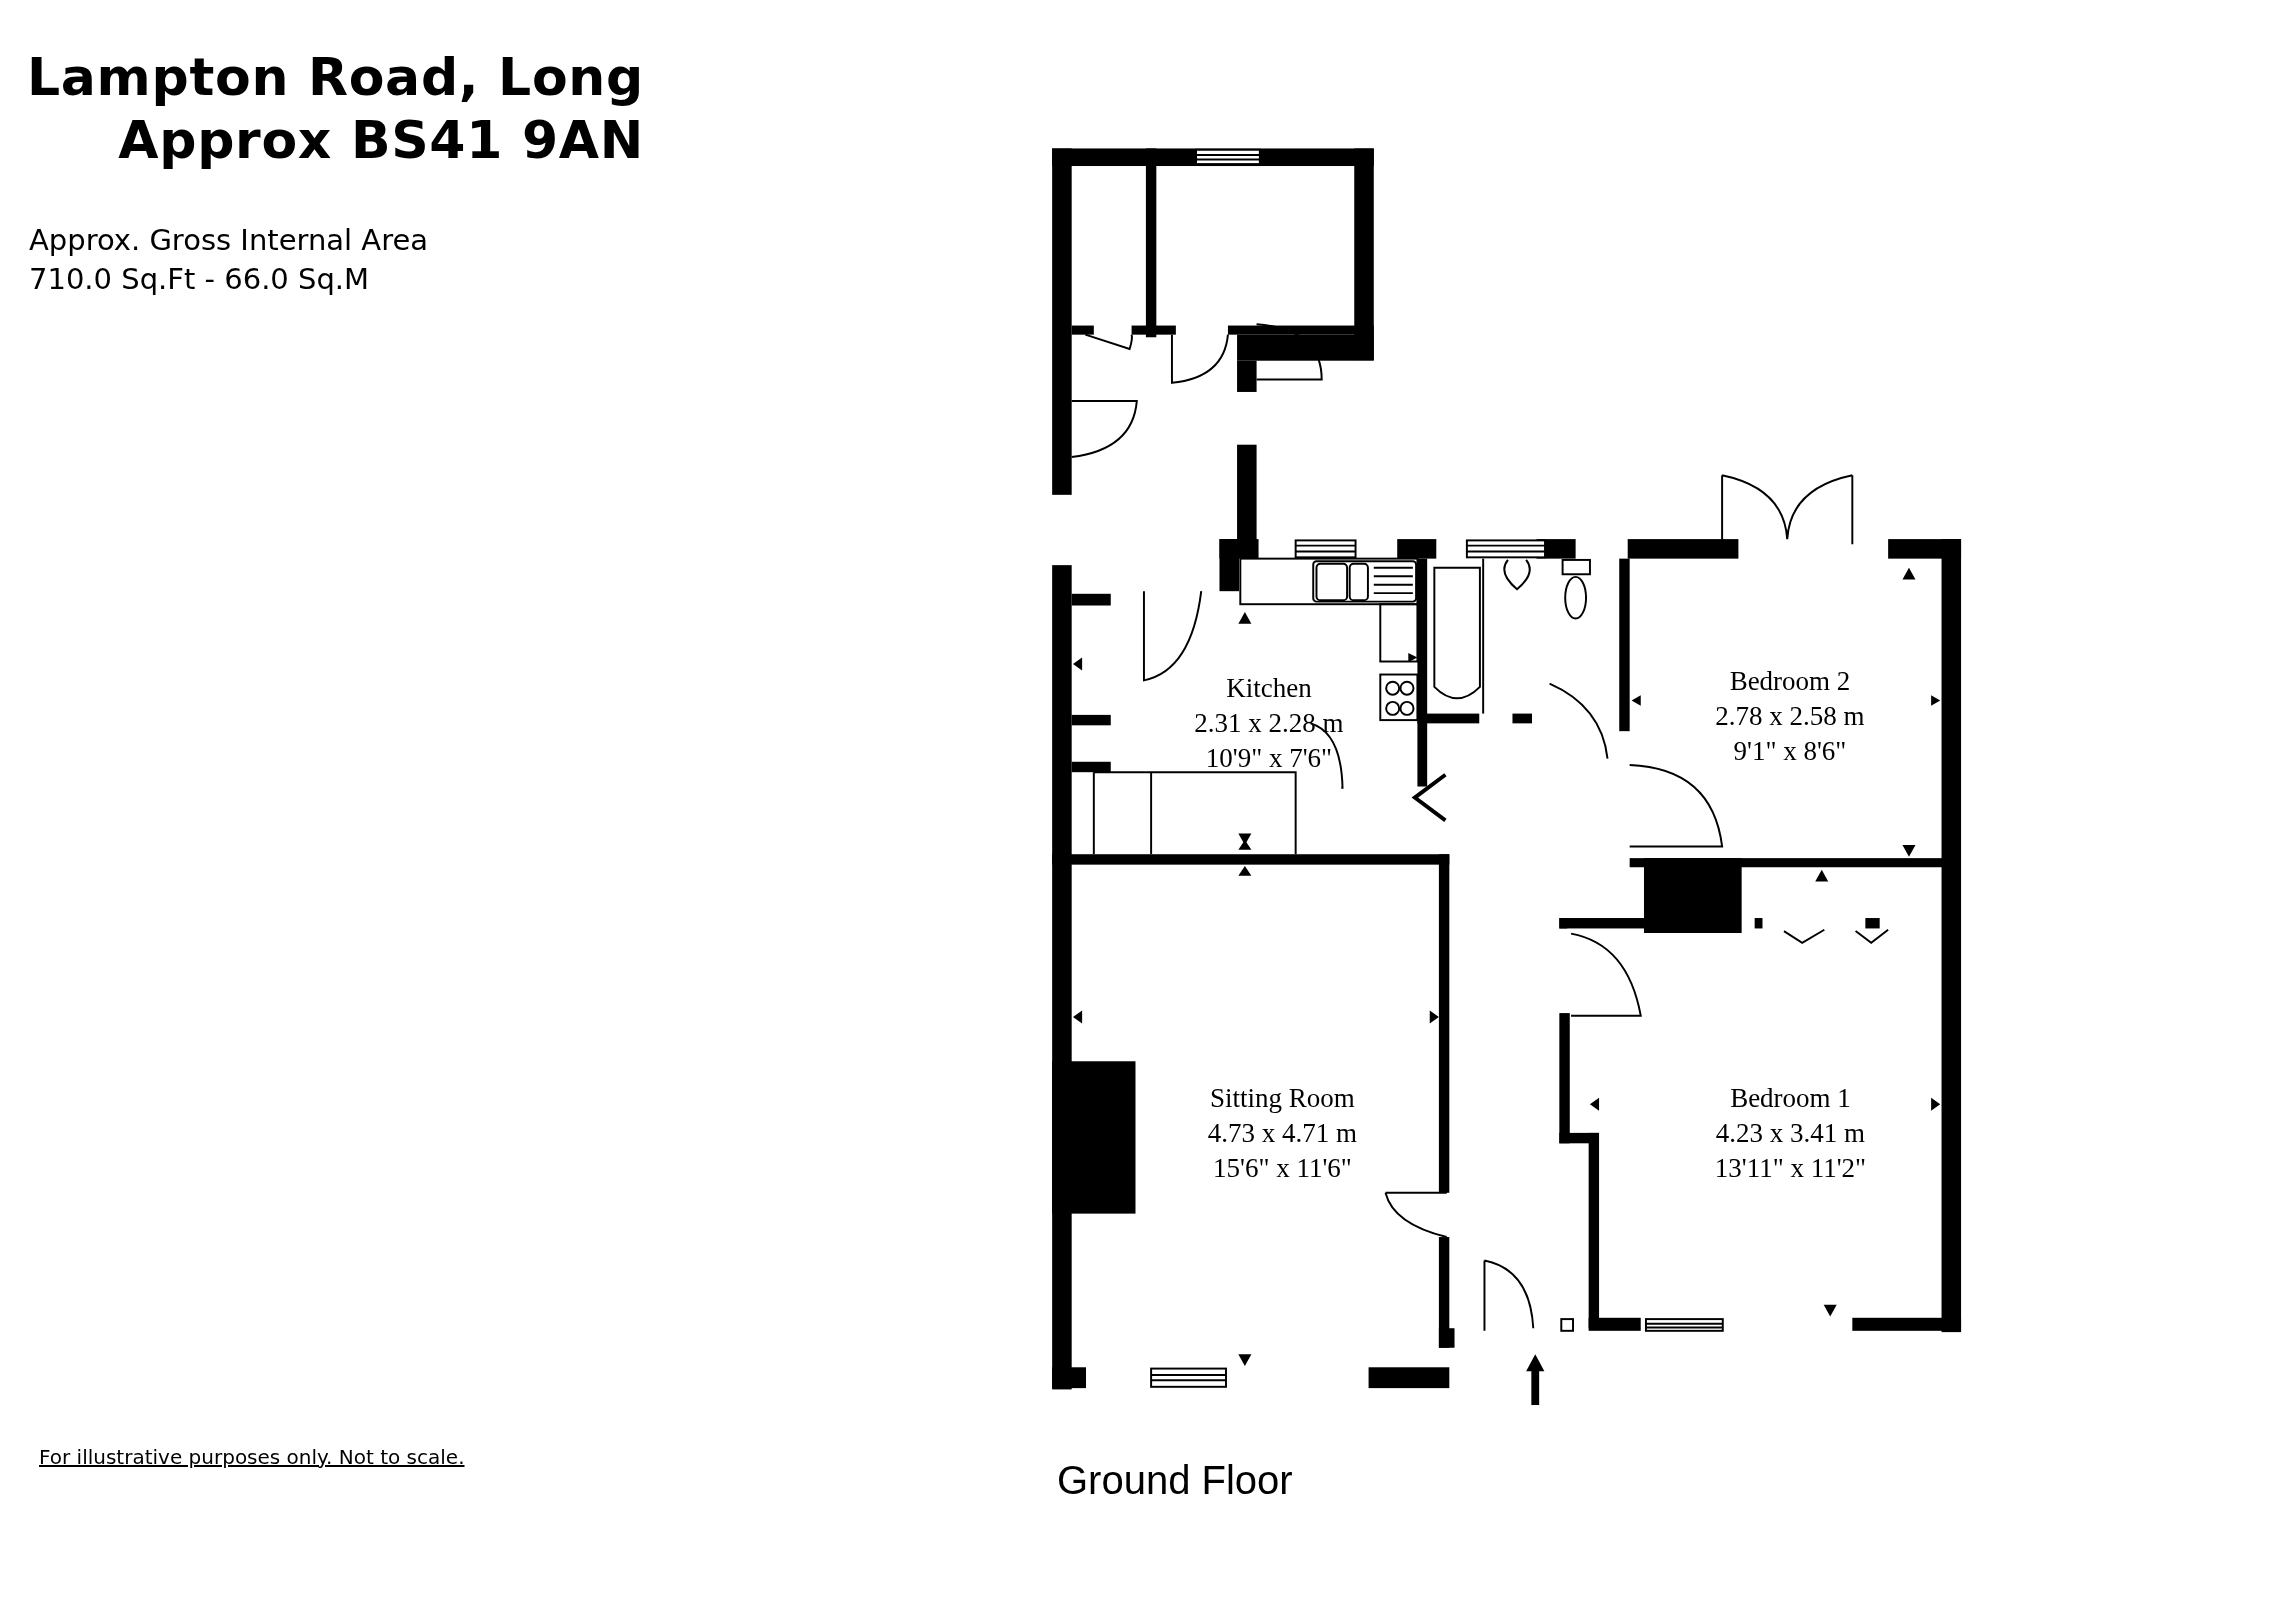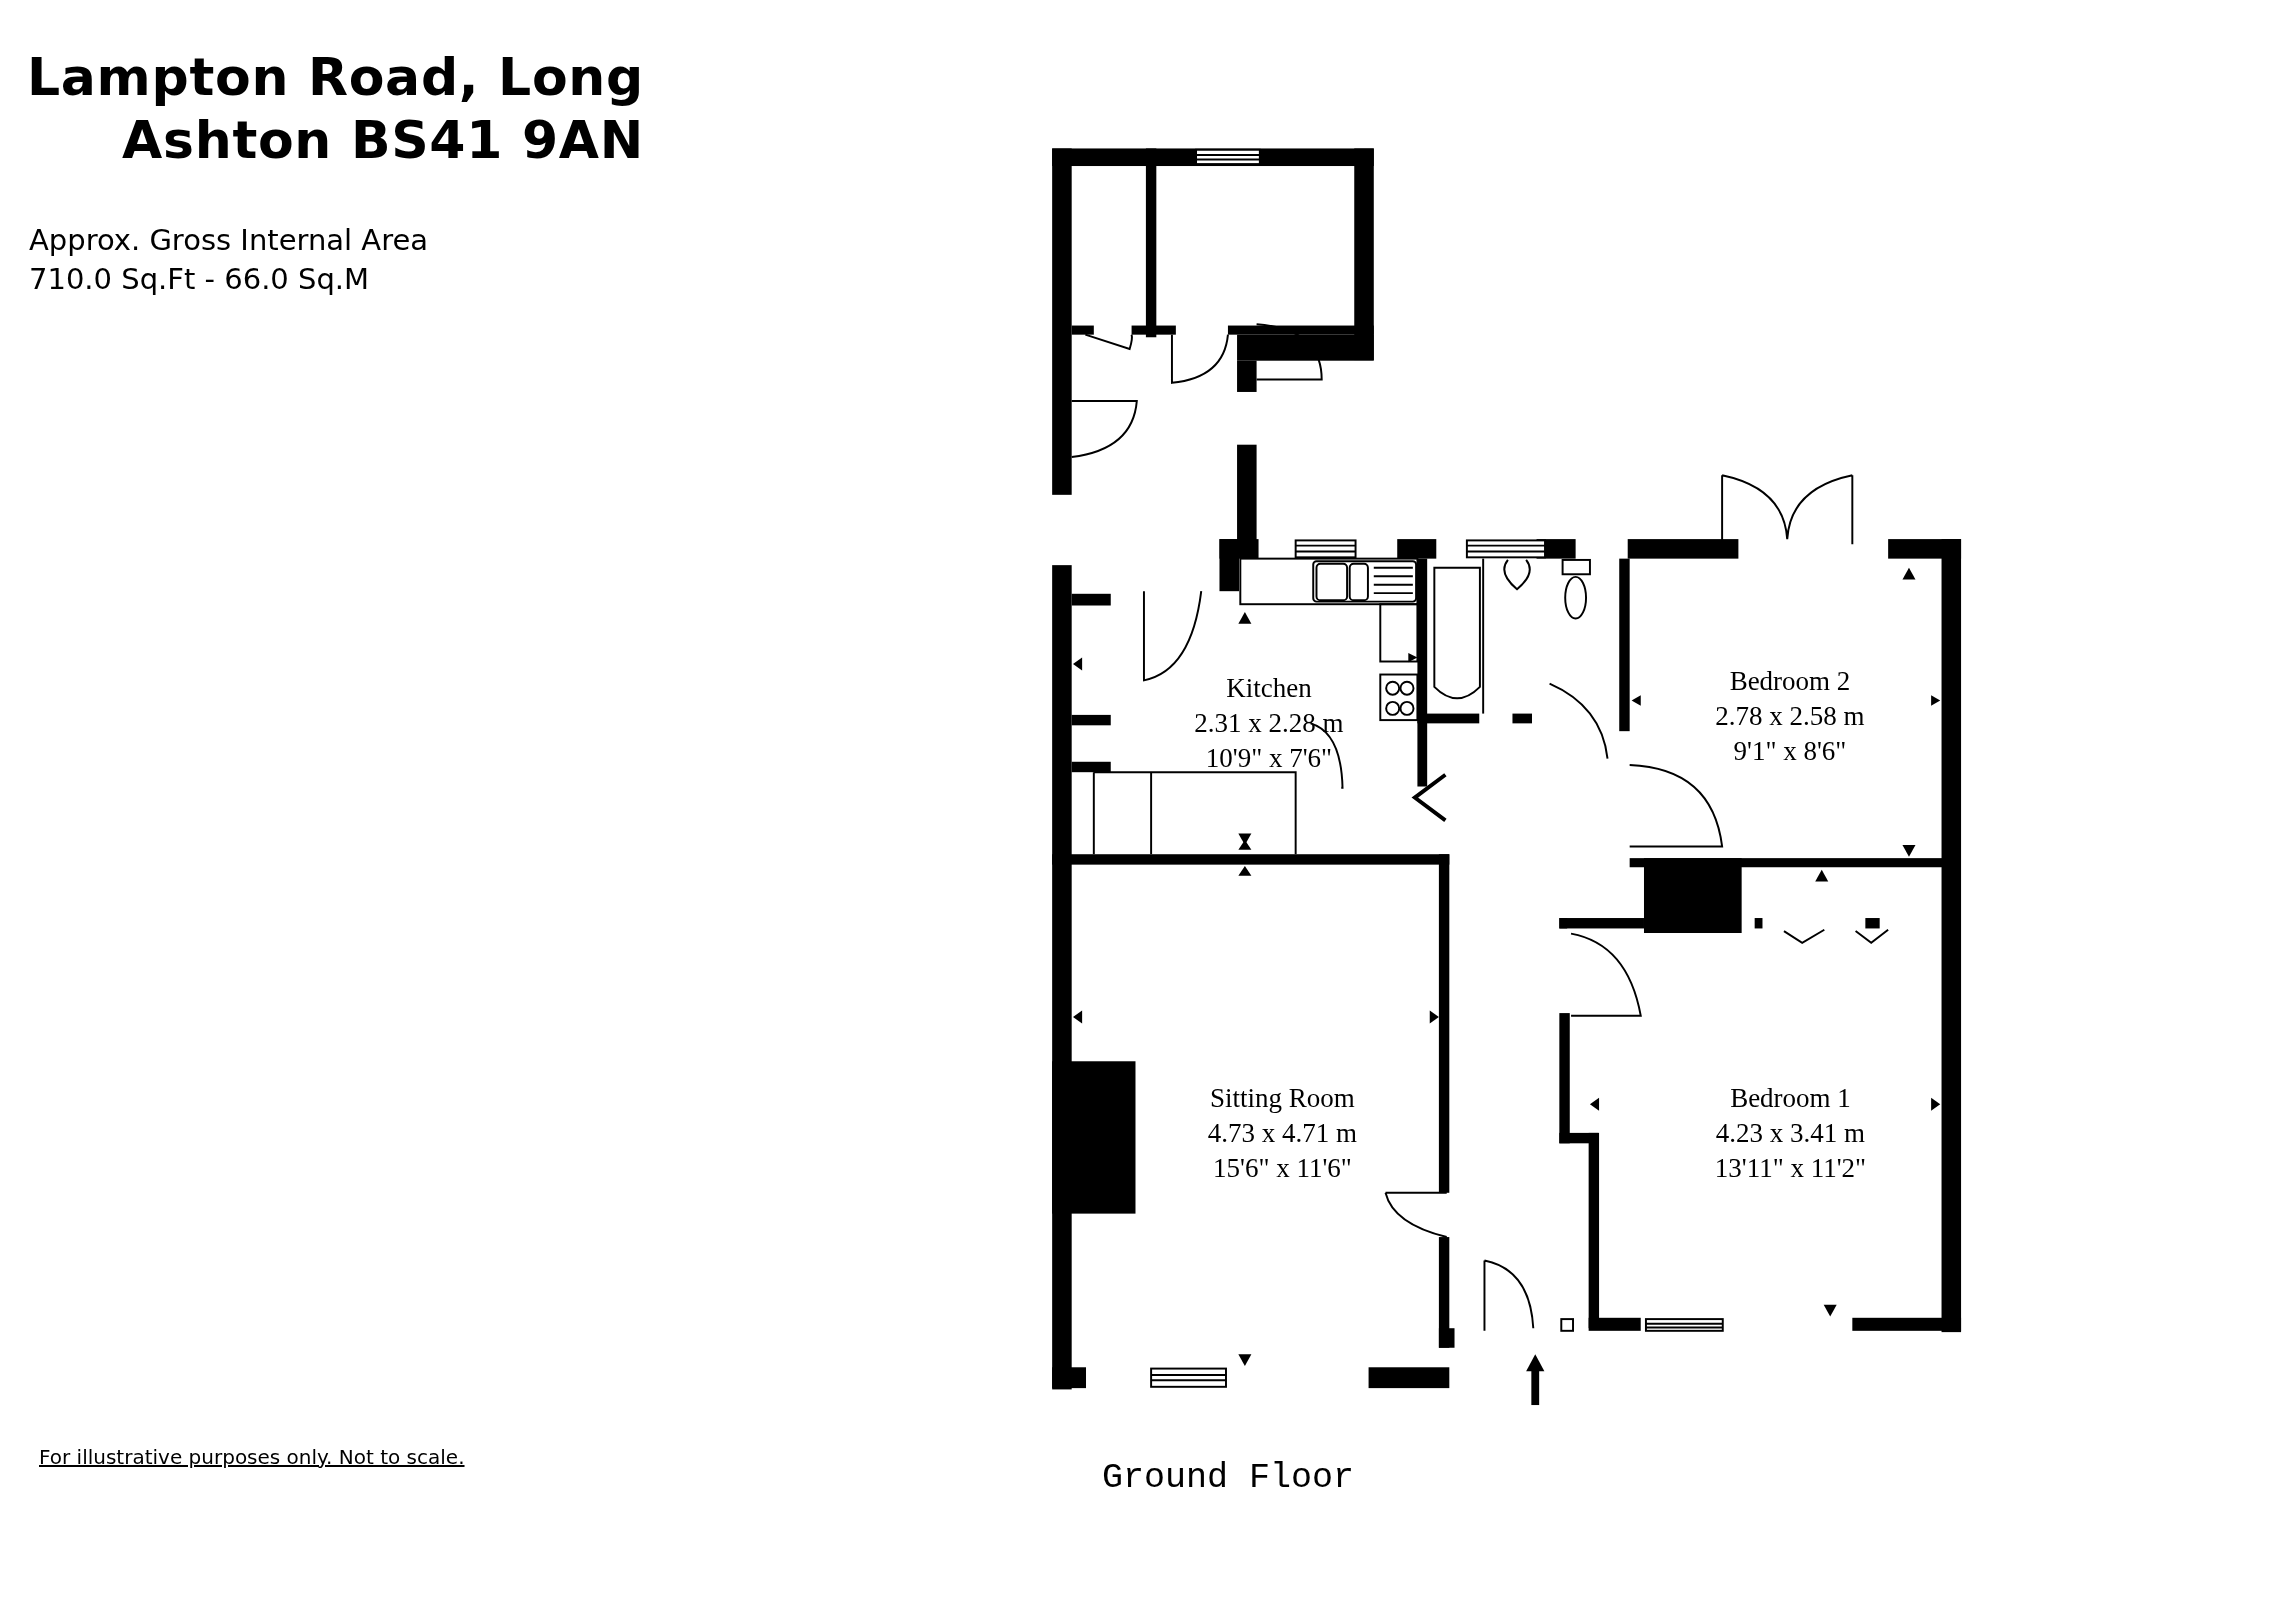--- a/index.html
+++ b/index.html
@@ -1,30 +1,30 @@
 <!DOCTYPE html>
 <html style="font-size:10.4px"><head>
 <meta charset="utf-8">
 <style>
   html, body { margin:0; padding:0; background:#ffffff; }
   body { width:2284px; height:1616px; position:relative; overflow:hidden; font-family:"Liberation Sans", sans-serif; color:#000; }
   .title { position:absolute; left:27px; top:46px; font-family:"DejaVu Sans", sans-serif; font-weight:bold; font-size:52px; line-height:63px; letter-spacing:0.7px;text-align:right; }
   .area { position:absolute; left:29px; top:195px; font-family:"DejaVu Sans", sans-serif; font-size:29px; line-height:39px;margin-top:26px; }
   .disclaimer { position:absolute; left:39px; top:1445px; font-family:"DejaVu Sans", sans-serif; font-size:20px; line-height:24px; width:547px; }
   .disclaimer .d1 { margin-bottom:20px;text-decoration:underline; }
-  .floor-label { position:absolute; left:1102px; top:1458px; font-family:Liberation Mono, monospace; font-size:35px; }
+  .floor-label { position:absolute; left:1057px; top:1458px; font-family:Liberation Sans, sans-serif; font-size:40px; }
   svg.plan { position:absolute; left:0; top:0; }
   .room-label { position:absolute; font-family:Liberation Serif, serif; font-size:27px; line-height:35px; text-align:center; }
 </style>
 </head>
 <body>
 
 <div class="title">
   <div>Lampton Road, Long</div>
-  <div>Ashton BS41 9AN</div>
+  <div>Approx BS41 9AN</div>
 </div>
 
 <div class="area">
   <div>Approx. Gross Internal Area</div>
   <div>710.0 Sq.Ft - 66.0 Sq.M</div>
 </div>
 
 <svg class="plan" width="2284" height="1616" viewBox="0 0 3508 2482">
   <g fill="#000">
 

